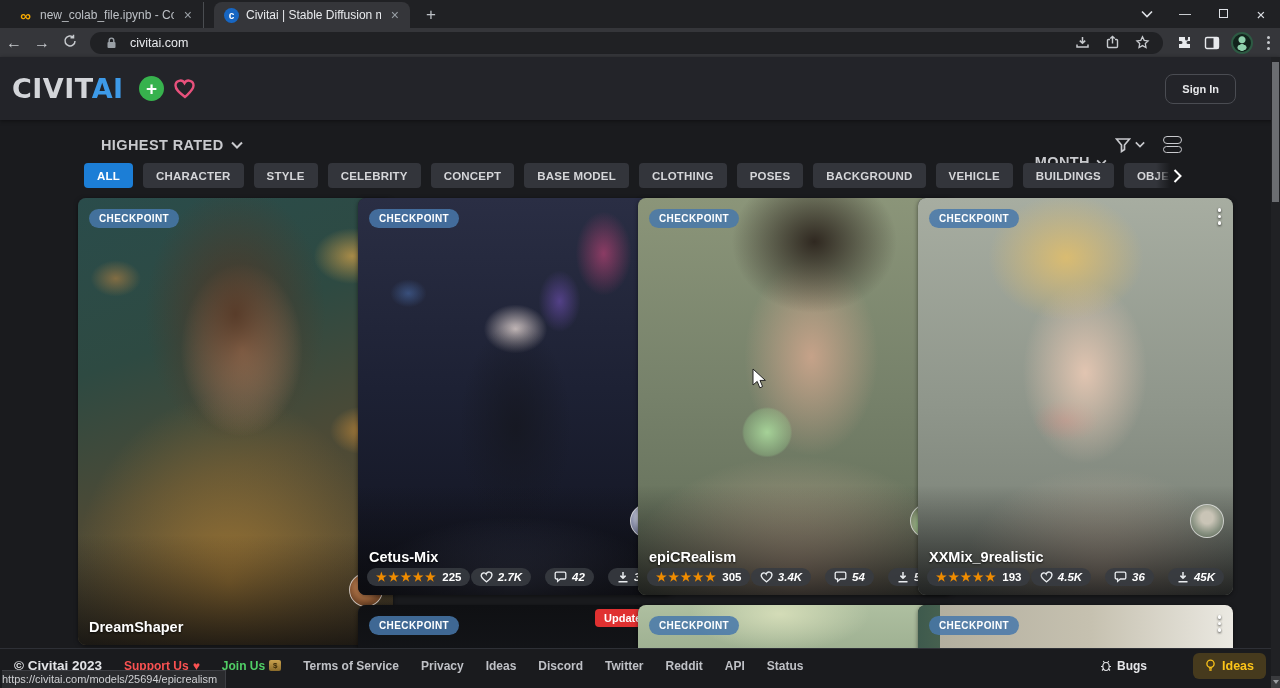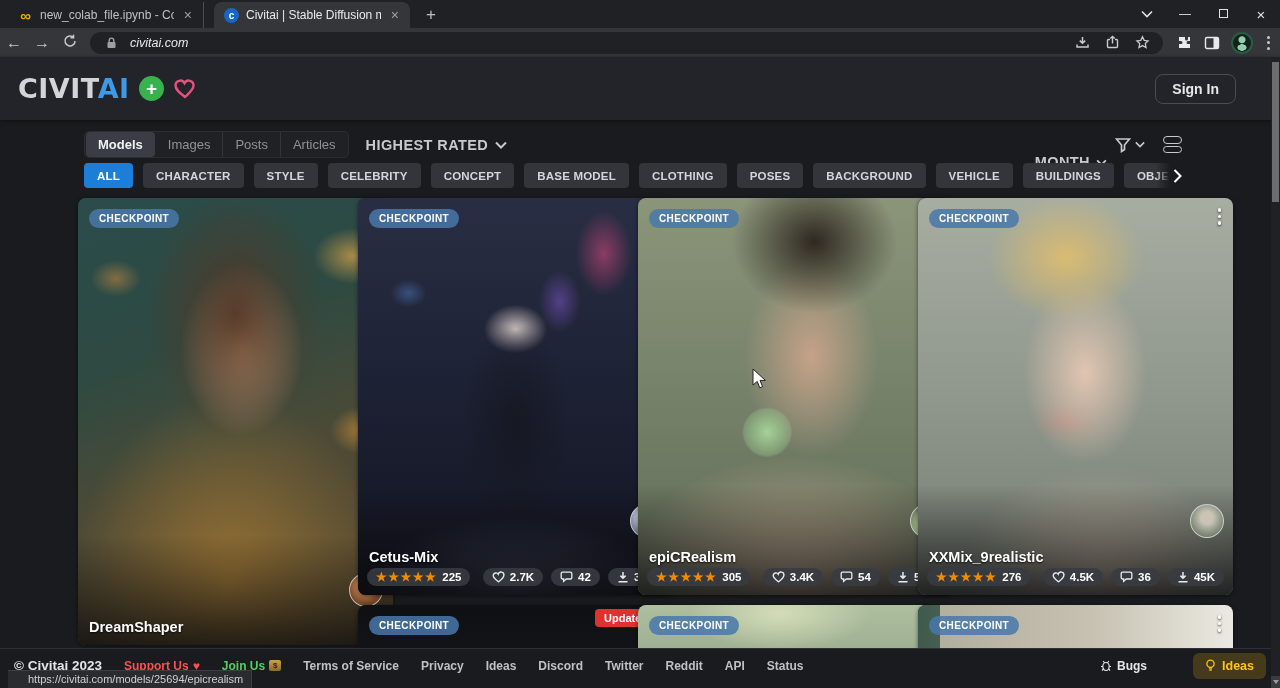--- a/index.html
+++ b/index.html
@@ -20,40 +20,40 @@
   .favicon { width:15px; height:15px; flex:0 0 15px; display:flex; align-items:center; justify-content:center; }
   .favicon.colab { color:#f9ab00; font-weight:800; font-size:15px; }
   .favicon.civitai { background:#1766c2; border-radius:50%; color:#fff; font-size:10px; font-weight:700; }
   .newtab { width:26px; height:26px; margin-left:8px; display:flex; align-items:center; justify-content:center; color:#bdc1c6; font-size:17px; }
   .winctl { position:absolute; right:0; top:0; height:28px; display:flex; align-items:center; }
   .winctl span { width:38px; text-align:center; color:#dee1e6; font-size:12px; }
   .maxbox { display:inline-block; width:9px; height:9px; border:1.2px solid #dee1e6; }
 
   .toolbar { position:absolute; left:0; top:28px; width:1280px; height:29px; background:#35363a; display:flex; align-items:center; }
   .navbtn { color:#c7cace; font-size:16px; width:28px; text-align:center; }
-  .urlbar { margin-left:6px; width:1073px; height:22px; background:#202124; border-radius:12px; display:flex; align-items:center; padding:0 10px; gap:8px;font-style:italic; }
+  .urlbar { margin-left:6px; width:1073px; height:22px; background:#202124; border-radius:12px; display:flex; align-items:center; padding:0 10px; gap:8px; }
   .url-text { color:#e8eaed; font-size:12.5px; flex:1; }
   .ticon { display:flex; align-items:center; justify-content:center; width:22px; height:22px; }
   .avatar-browser { width:22px; height:22px; border-radius:50%; border:2px solid #2d5a43;
     background: radial-gradient(circle at 50% 32%, #8fd1ad 0 3px, transparent 4px),
                 radial-gradient(7px 5px at 50% 75%, #8fd1ad 60%, transparent 70%), #12231c; }
   .kebab { display:flex; flex-direction:column; gap:2.5px; align-items:center; width:20px; }
   .kebab i { width:3px; height:3px; border-radius:50%; background:#c7cace; }
 
   
   .site-header { position:absolute; left:0; top:57px; width:1280px; height:63px; background:#232429; box-shadow:0 1px 4px rgba(0,0,0,.45); }
-  .logo { position:absolute; left:18px; top:16px; font-size:27px; font-weight:900; letter-spacing:.5px; font-family:"DejaVu Sans", sans-serif; }
+  .logo { position:absolute; left:12px; top:16px; font-size:27px; font-weight:900; letter-spacing:.5px; font-family:"DejaVu Sans", sans-serif; }
   .logo .lp { color:#d3d5d9; } .logo .la { color:#3d9ae8; }
   .circle-plus { position:absolute; left:139px; top:19px; width:25px; height:25px; border-radius:50%; background:#37b24d; color:#fff; font-size:19px; font-weight:700; display:flex; align-items:center; justify-content:center; line-height:0; }
   .heart-btn { position:absolute; left:172px; top:19px; width:25px; height:25px; display:flex; align-items:center; justify-content:center; }
   .searchbar { position:absolute; left:375px; top:15px; width:513px; height:32px; background:#1e2024; border:1px solid #373a40; border-radius:7px; display:flex; align-items:center; padding:0 8px 0 10px; gap:8px; }
   .searchbar input { flex:1; background:transparent; border:none; outline:none; color:#c1c2c5; font-size:13px; font-family:"Liberation Sans",sans-serif; }
   .searchbar input::placeholder { color:#5c5f66; }
   .slash-key { width:18px; height:20px; border:1px solid #45474d; background:#2c2e33; border-radius:4px; color:#909296; font-size:11px; display:flex; align-items:center; justify-content:center; }
-  .signin { position:absolute; right:44px; top:17px; height:30px; padding:0 16px; border:1px solid #4a4c52; border-radius:8px; color:#e7e8ea; font-size:14px; font-weight:700; display:flex; align-items:center; background:transparent;margin-left:29px; }
+  .signin { position:absolute; right:44px; top:17px; height:30px; padding:0 16px; border:1px solid #4a4c52; border-radius:8px; color:#e7e8ea; font-size:11px; font-weight:700; display:flex; align-items:center; background:transparent;margin-left:29px; }
 
   
   .navrow { position:absolute; left:84px; top:131px; height:27px; display:flex; align-items:center; }
   .seg { display:flex; align-items:center; background:#1f2125; border:1px solid #2c2d33; border-radius:5px; height:27px; }
   .seg .segi { padding:0 12px; font-size:13px; color:#8f9298; height:25px; display:flex; align-items:center; border-right:1px solid #33353b; }
   .seg .segi:last-child { border-right:none; }
   .seg .segi.on { background:#3b3d44; border-radius:4px; color:#f1f2f4; font-weight:700; border-right:none; margin:0 1px; }
   .sortsel { display:flex; align-items:center; gap:7px; margin-left:17px; color:#c8c9cd; font-weight:700; font-size:14.5px; letter-spacing:.4px; }
   .right-tools { position:absolute; right:98px; top:131px; height:27px; display:flex; align-items:center; gap:8px; color:#c8c9cd; }
   .period { display:flex; align-items:center; gap:6px; font-weight:700; font-size:14.5px; letter-spacing:.4px;margin-top:35px; }
@@ -72,21 +72,21 @@
   .cbadge { position:absolute; top:11px; left:11px; background:rgba(72,120,170,.85); color:#fff; font-size:10px; font-weight:700; letter-spacing:.4px; padding:4px 10px; border-radius:10px; }
   .updated { position:absolute; top:4px; right:16px; background:#e03131; color:#fff; font-size:11px; font-weight:600; padding:3px 9px; border-radius:4px; }
   .cdots { position:absolute; top:10px; right:12px; display:flex; flex-direction:column; gap:3px; align-items:center; filter:drop-shadow(0 1px 1px rgba(0,0,0,.7)); }
   .cdots i { width:3.5px; height:3.5px; border-radius:50%; background:#fff; }
   .cgrad { position:absolute; left:0; right:0; bottom:0; height:110px; background:linear-gradient(180deg, transparent, rgba(10,10,12,.78)); }
   .cavatar { position:absolute; width:34px; height:34px; border-radius:50%; border:1.5px solid rgba(230,230,230,.75); }
   .ctitle { position:absolute; left:11px; color:#fff; font-size:14.5px; font-weight:700; text-shadow:0 1px 2px rgba(0,0,0,.8); }
   .cstats { position:absolute; left:9px; right:9px; bottom:9px; display:flex; justify-content:space-between; align-items:center; }
   .pill { display:flex; align-items:center; gap:5px; background:rgba(56,59,65,.88); border-radius:12px; padding:3px 9px; color:#fff; font-size:11.5px; font-weight:700; }
   .stars { color:#f08c00; font-size:12px; letter-spacing:1.5px; line-height:1; }
-  .pill-group { display:flex; gap:8px; }
+  .pill-group { display:flex; gap:14px;font-style:italic; }
   .sicon { display:flex; align-items:center; }
 
   .img-dreamshaper { background:
     radial-gradient(55px 40px at 87% 13%, rgba(232,173,74,.65), transparent 70%),
     radial-gradient(45px 34px at 90% 52%, rgba(222,152,58,.6), transparent 70%),
     radial-gradient(36px 26px at 12% 18%, rgba(214,142,64,.5), transparent 70%),
     radial-gradient(120px 170px at 50% 26%, rgba(84,54,36,.9), transparent 75%),
     radial-gradient(85px 120px at 52% 34%, rgba(205,158,122,.95), transparent 72%),
     radial-gradient(190px 230px at 48% 86%, rgba(158,118,52,.9), transparent 82%),
     linear-gradient(160deg, #2a4c4b 0%, #2e4a42 32%, #4c4a36 58%, #5e4c2e 100%); }
@@ -122,21 +122,21 @@
   .site-footer { position:absolute; left:0; bottom:0; width:1280px; height:40px; background:#1a1b1e; border-top:1px solid #2e3036; display:flex; align-items:center; padding:0 14px 6px 14px; gap:22px; z-index:40; }
   .copyright { color:#e4e5e8; font-size:13.5px; font-weight:700; }
   .flink { color:#bfc1c6; font-size:12px; font-weight:600; }
   .support { color:#fa5252; font-size:12px; font-weight:700; display:flex; align-items:center; gap:4px; }
   .join { color:#51cf66; font-size:12px; font-weight:700; display:flex; align-items:center; gap:4px; }
   .money-icon { width:12px; height:11px; border-radius:2px; background:linear-gradient(180deg,#caa24e,#8a6b2a); color:#3c2c08; font-size:8px; font-weight:800; display:flex; align-items:center; justify-content:center; }
   .footer-right { margin-left:auto; display:flex; align-items:center; gap:14px; }
   .bugs { color:#e4e5e8; font-size:12px; font-weight:600; display:flex; align-items:center; gap:5px; }
   .ideas-btn { background:#463a1d; color:#fcc419; font-size:12.5px; font-weight:700; border:none; border-radius:6px; padding:6px 12px; display:flex; align-items:center; gap:6px;margin-left:32px; }
 
-  .status-tip { position:absolute; left:8px; bottom:0; background:#2a2b2e; border:1px solid #3d3e43; border-left:none; border-bottom:none; color:#cfd0d3; font-size:11px; padding:2px 8px 3px 20px; z-index:60; }
+  .status-tip { position:absolute; left:2px; bottom:0; background:#2a2b2e; border:1px solid #3d3e43; border-left:none; border-bottom:none; color:#cfd0d3; font-size:11px; padding:2px 8px 3px 0; z-index:60; }
 
   
   .scrollbar { position:absolute; right:0; top:57px; width:9px; height:631px; background:#202124; z-index:55; }
   .scroll-thumb { position:absolute; left:1px; top:5px; width:7px; height:140px; background:#6b6d71; border-radius:0; }
   .scroll-down { position:absolute; left:0; bottom:0; width:9px; height:12px; background:#3a3b3e; display:flex; align-items:center; justify-content:center; }
   .scroll-down i { width:0; height:0; border-left:3px solid transparent; border-right:3px solid transparent; border-top:4px solid #9a9ca0; }
 
   .cursor { position:absolute; left:752px; top:368px; z-index:99; }
 </style>
 </head>
@@ -228,26 +228,20 @@
     <div class="circle-plus">+</div>
     <div class="heart-btn">
       <svg width="24" height="22" viewBox="0 0 24 22">
           <path d="M12 19 C7 15 2.5 11.8 2.5 7.5 a4.8 4.8 0 0 1 9-2.4 A4.8 4.8 0 0 1 20.5 7.5 c0 4.3-4.5 7.5-8.5 11.5z" fill="none" stroke="#e8517c" stroke-width="2.4"></path>
         </svg>
     </div>
     <button class="signin">Sign In</button>
   </div>
 
   <div class="navrow">
-    <div class="seg">
-      <span class="segi on">Models</span>
-      <span class="segi">Images</span>
-      <span class="segi">Posts</span>
-      <span class="segi">Articles</span>
-    </div>
     <div class="sortsel">
       <span>HIGHEST RATED</span>
       <svg width="12" height="8" viewBox="0 0 12 8">
           <polyline points="1,1.5 6,6.5 11,1.5" fill="none" stroke="#c8c9cd" stroke-width="2"></polyline>
         </svg>
     </div>
   </div>
   <div class="right-tools">
     <div class="period">
       <span>MONTH</span>
@@ -404,21 +398,21 @@
       <span class="cdots">
           <i></i>
           <i></i>
           <i></i>
         </span>
       <span class="cavatar av-4" style="right:9px; bottom:57px;"></span>
       <h3 class="ctitle" style="bottom:30px;">XXMix_9realistic</h3>
       <div class="cstats">
         <span class="pill">
           <span class="stars">★★★★★</span>
-          <span>276</span>
+          <span>193</span>
         </span>
         <span class="pill-group">
           <span class="pill">
               <span class="sicon">
                 <svg width="13" height="12" viewBox="0 0 13 12">
                   <path d="M6.5 10.8 C4 8.8 1.2 7 1.2 4.6 a2.7 2.7 0 0 1 5-1.4 A2.7 2.7 0 0 1 11.8 4.6 c0 2.4-2.8 4.2-5.3 6.2z" fill="none" stroke="#e9ecef" stroke-width="1.4"></path>
                 </svg>
               </span>
               <span>4.5K</span>
             </span>

